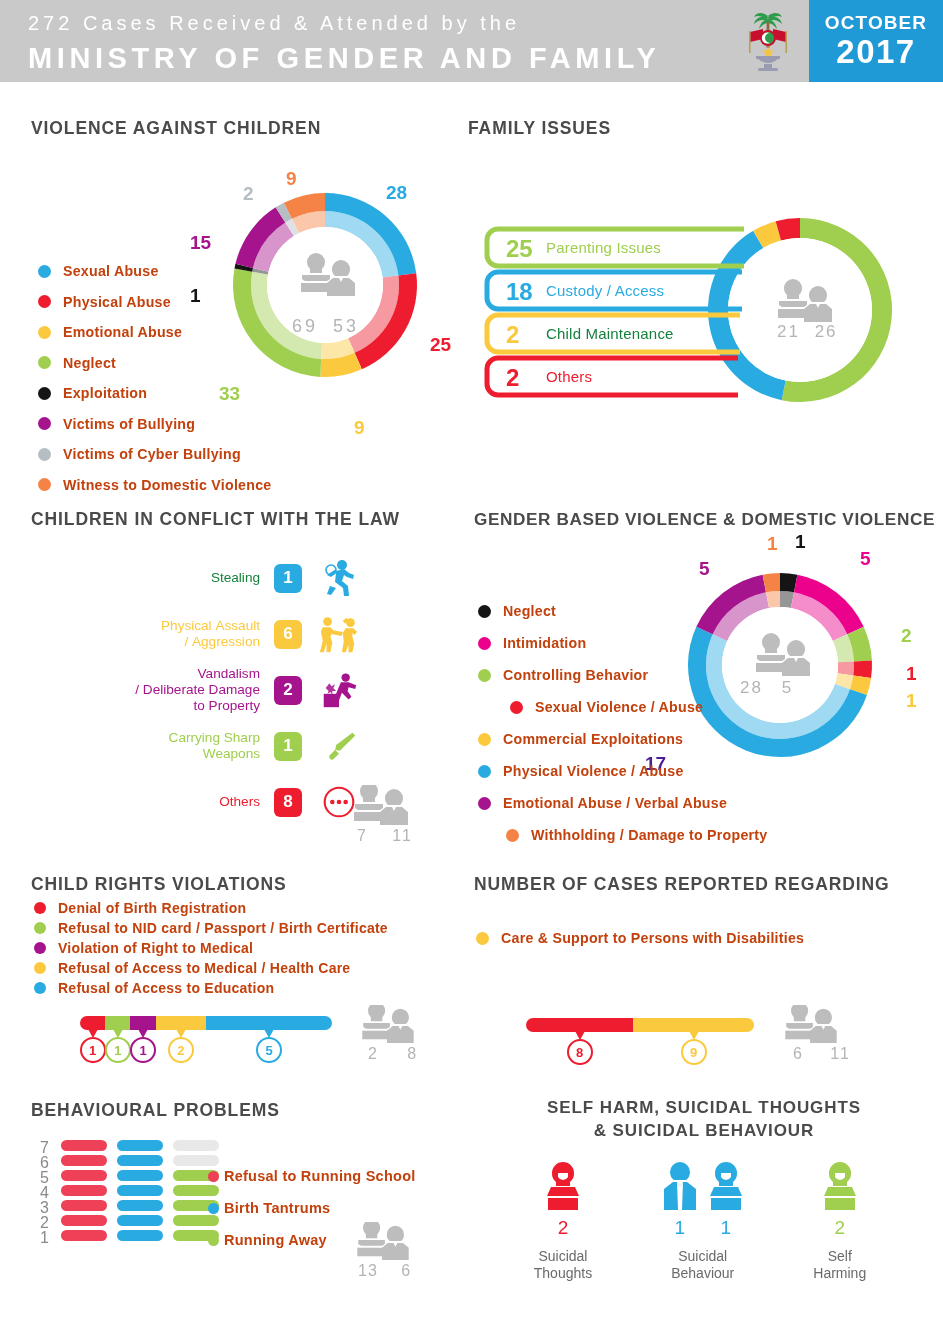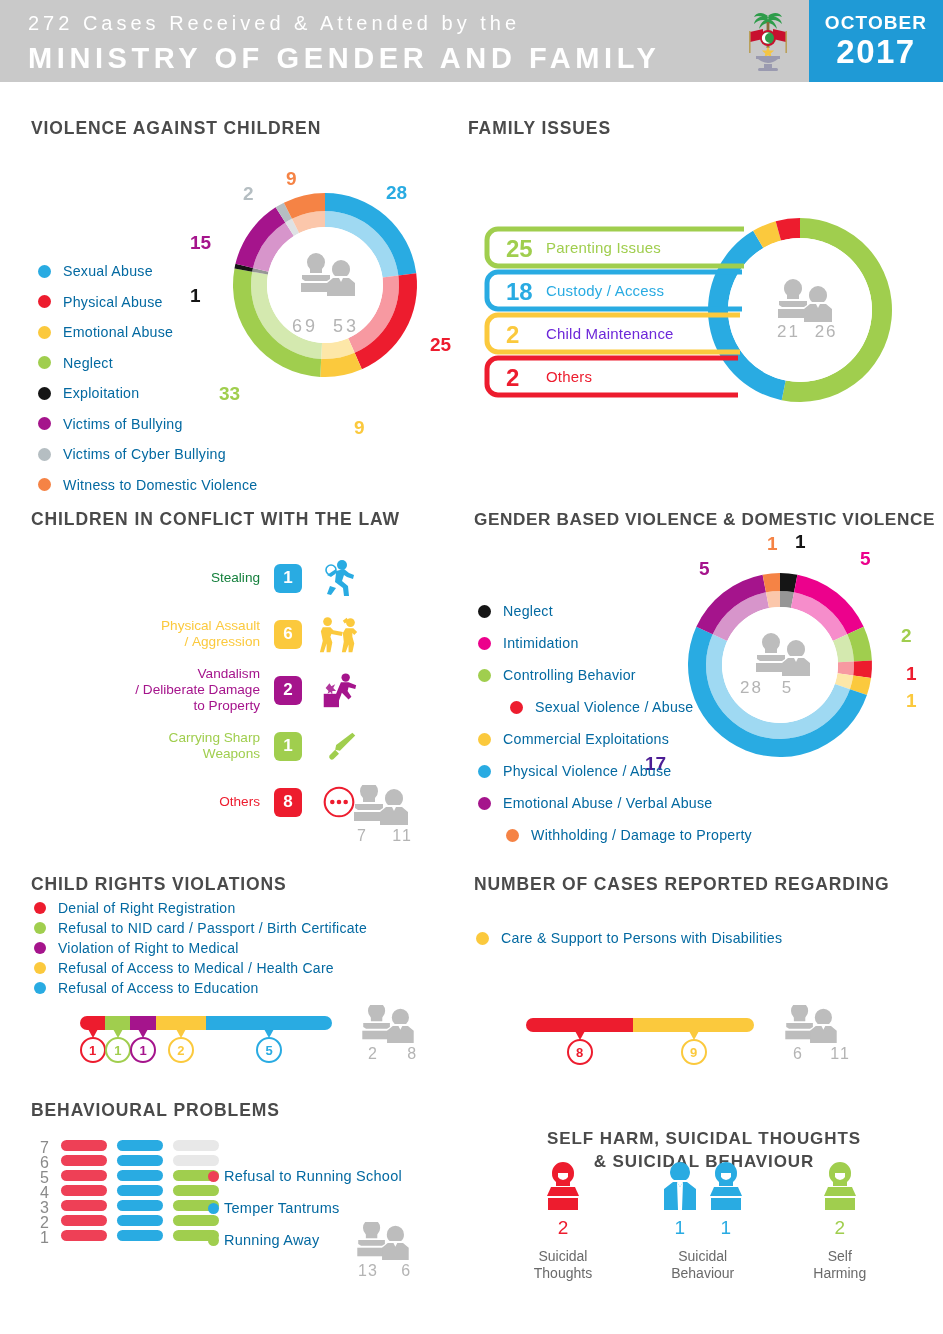--- a/index.html
+++ b/index.html
@@ -24,21 +24,21 @@
   .date-year  { font-size:33px; font-weight:700; letter-spacing:1.5px; line-height:36px; }
 
   
   .sec-title { font-size:17.5px; font-weight:700; letter-spacing:0.9px; color:#4a4a4a; text-transform:uppercase; }
 
   .panel { position:absolute; }
 
   
   .legend-row { display:flex; align-items:center; margin-bottom:8.5px; }
   .legend-dot { width:13px; height:13px; border-radius:50%; flex:0 0 13px; margin-right:12px; }
-  .legend-lbl { font-size:14.2px; color:#0369a1; letter-spacing:0.25px; font-weight:400; white-space:nowrap;}
+  .legend-lbl { font-size:14.2px; color:#c2410c; letter-spacing:0.25px; font-weight:700; white-space:nowrap;}
   .people-col { display:flex; flex-direction:column; align-items:center; }
 
   
   .dval { position:absolute; font-size:19px; font-weight:700; }
 
   
   .fi-row { position:relative; height:43px; }
   .fi-bracket { position:absolute; left:0; top:0; height:43px; }
   .fi-num { position:absolute; left:22px; top:9px; font-size:24px; font-weight:700; }
   .fi-lbl { position:absolute; left:62px; top:13px; font-size:15px; font-weight:300; letter-spacing:.2px;}
@@ -244,21 +244,21 @@
          <path d="M258 3 H14 A11 11 0 0 0 3 14 V29 A11 11 0 0 0 14 40 H258" fill="none" stroke="#29abe2" stroke-width="5"></path>
        </svg>
        <span class="fi-num" style="color:#29abe2">18</span>
        <span class="fi-lbl" style="color:#29abe2">Custody / Access</span>
     </div>
     <div class="fi-row">
       <svg class="fi-bracket" width="256" height="43" viewBox="0 0 256 43">
          <path d="M256 3 H14 A11 11 0 0 0 3 14 V29 A11 11 0 0 0 14 40 H256" fill="none" stroke="#fbc93d" stroke-width="5"></path>
        </svg>
        <span class="fi-num" style="color:#fbc93d">2</span>
-       <span class="fi-lbl" style="color:#6d28d9">Child Maintenance</span>
+       <span class="fi-lbl" style="color:#15803d">Child Maintenance</span>
     </div>
     <div class="fi-row">
       <svg class="fi-bracket" width="254" height="43" viewBox="0 0 254 43">
          <path d="M254 3 H14 A11 11 0 0 0 3 14 V29 A11 11 0 0 0 14 40 H254" fill="none" stroke="#ed1c2e" stroke-width="5"></path>
        </svg>
        <span class="fi-num" style="color:#ed1c2e">2</span>
        <span class="fi-lbl" style="color:#ed1c2e">Others</span>
     </div>
   </div>
 
@@ -437,21 +437,21 @@
       <span class="legend-lbl">Withholding / Damage to Property</span>
     </div>
   </div>
 
 <div class="panel" style="left:31px; top:874px;">
   <div class="sec-title">CHILD RIGHTS VIOLATIONS</div>
 </div>
 <div class="panel" style="left:34px; top:900px; width:400px;" id="cr-legend">
     <div class="legend-row" style="margin-bottom: 4px;">
       <span class="legend-dot" style="background: rgb(237, 28, 46); width: 12px; height: 12px; flex-basis: 12px;"></span>
-      <span class="legend-lbl" style="font-size: 14px;">Denial of Right Registration</span>
+      <span class="legend-lbl" style="font-size: 14px;">Denial of Birth Registration</span>
     </div>
     <div class="legend-row" style="margin-bottom: 4px;">
       <span class="legend-dot" style="background: rgb(160, 206, 78); width: 12px; height: 12px; flex-basis: 12px;"></span>
       <span class="legend-lbl" style="font-size: 14px;">Refusal to NID card / Passport / Birth Certificate</span>
     </div>
     <div class="legend-row" style="margin-bottom: 4px;">
       <span class="legend-dot" style="background: rgb(165, 20, 140); width: 12px; height: 12px; flex-basis: 12px;"></span>
       <span class="legend-lbl" style="font-size: 14px;">Violation of Right to Medical</span>
     </div>
     <div class="legend-row" style="margin-bottom: 4px;">
@@ -574,42 +574,42 @@
       </div>
     </div>
   </div>
 <div class="panel" style="left:208px; top:1168px; width:220px;" id="bp-legend">
     <div class="legend-row" style="margin-bottom: 16px;">
       <span class="legend-dot" style="width:11px;height:11px;flex:0 0 11px;margin-right:5px;background:#ee4056"></span>
                    <span class="legend-lbl" style="font-size:14.5px;">Refusal to Running School</span>
     </div>
     <div class="legend-row" style="margin-bottom: 16px;">
       <span class="legend-dot" style="width:11px;height:11px;flex:0 0 11px;margin-right:5px;background:#29abe2"></span>
-                   <span class="legend-lbl" style="font-size:14.5px;">Temper Tantrums</span>
+                   <span class="legend-lbl" style="font-size:14.5px;">Birth Tantrums</span>
     </div>
     <div class="legend-row" style="margin-bottom: 16px;">
       <span class="legend-dot" style="width:11px;height:11px;flex:0 0 11px;margin-right:5px;background:#a0ce4e"></span>
                    <span class="legend-lbl" style="font-size:14.5px;">Running Away</span>
     </div>
   </div>
 <svg class="panel" style="left:352px; top:1222px;" width="62" height="40" viewBox="0 0 62 42">
   <g fill="#bdbdbd">
     <path d="M10 6 a9 9 0 0 1 18 0 a9 9 0 0 1 -3 7 l0 4 -12 0 0-4 a9 9 0 0 1 -3-7z"></path>
     <path d="M5 19 h28 v4 l-3 2 h-22 l-3-2z"></path>
     <path d="M4 27 h30 v9 h-30z"></path>
     <path d="M44 4 a9 9 0 0 1 9 9 a9 9 0 0 1 -3 7 l-12 0 a9 9 0 0 1 -3 -7 a9 9 0 0 1 9 -9z"></path>
     <path d="M36 22 h6 l2 4 2-4 h6 l6 5 v13 h-28 v-13z"></path>
   </g>
 </svg>
 <div class="panel" style="left:358px; top:1262px; font-size:16px; color:#b4b4b4; letter-spacing:1px; font-weight:300;">
   <span>13</span>
   <span style="padding-left:18px;">6</span>
 </div>
 
-<div class="panel" style="left:474px; top:1098px; width:460px; text-align:center;margin-top:31px;">
+<div class="panel" style="left:474px; top:1098px; width:460px; text-align:center;">
   <div class="sec-title" style="font-size:17px;">SELF HARM, SUICIDAL THOUGHTS</div>
   <div class="sec-title" style="font-size:17px; margin-top:3px;">&amp; SUICIDAL BEHAVIOUR</div>
 </div>
 <div class="panel" style="left:500px; top:1160px; width:400px; display:flex; justify-content:space-around;" id="sh-list">
     <div class="sh-item">
       <div style="display: flex; gap: 6px;">
         <div class="people-col">
           <svg viewBox="0 0 40 54" width="40" height="54">
             <g fill="#ed1c2e">
       <path d="M20 2 a11 11 0 0 1 11 11 a11 11 0 0 1 -4 9 l0 4 -14 0 0-4 a11 11 0 0 1 -4 -9 a11 11 0 0 1 11 -11z"></path>

